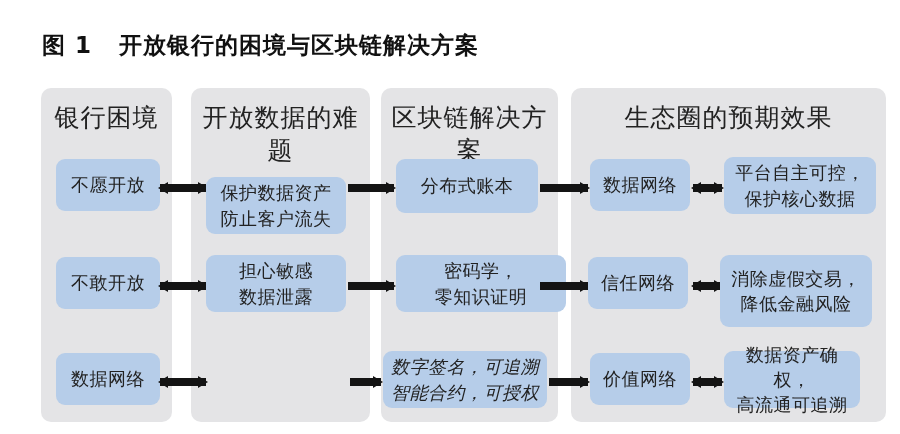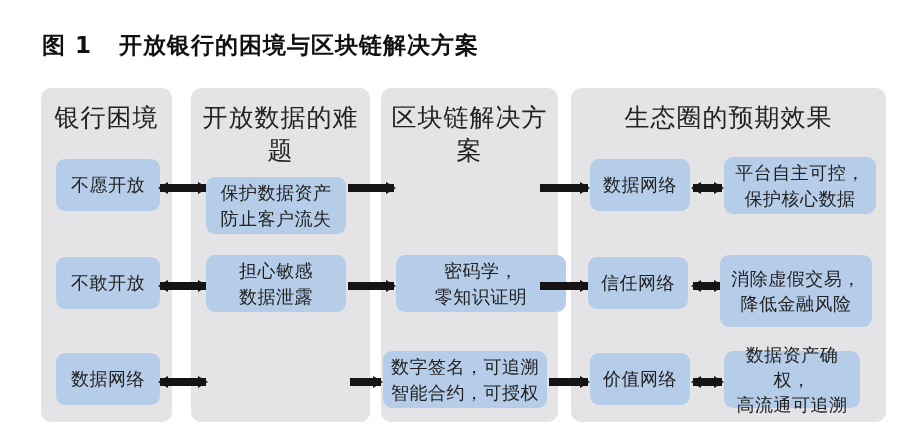--- a/index.html
+++ b/index.html
@@ -107,20 +107,21 @@
   <div class="col-header c1">银行困境</div>
   <div class="col-header c3">区块链解决方案</div>
   <div class="col-header c2">开放数据的难题</div>
   <div class="col-header c4">生态圈的预期效果</div>
 
   <div class="box" style="left:48px;  top:151px; width:104px; height:52px;">不愿开放</div>
   <div class="arrow double" style="left:152px; top:175.5px; width:46px;"></div>
   <div class="box" style="left:198px; top:149px; width:140px; height:57px;margin-top:20px;">保护数据资产
 防止客户流失</div>
   <div class="arrow" style="left:340px; top:175.5px; width:46px;"></div>
+  <div class="box" style="left:388px; top:151px; width:142px; height:54px;">分布式账本</div>
   <div class="arrow" style="left:532px; top:175.5px; width:48px;"></div>
   <div class="box" style="left:582px; top:151px; width:100px; height:52px;">数据网络</div>
   <div class="arrow double" style="left:685px; top:175.5px; width:29px;"></div>
   <div class="box" style="left:716px; top:149px; width:152px; height:57px;">平台自主可控，
 保护核心数据</div>
 
   <div class="box" style="left:48px;  top:249px; width:104px; height:52px;">不敢开放</div>
   <div class="arrow double" style="left:152px; top:273.5px; width:46px;"></div>
   <div class="box" style="left:198px; top:247px; width:140px; height:57px;">担心敏感
 数据泄露</div>
@@ -129,21 +130,21 @@
 零知识证明</div>
   <div class="arrow" style="left:532px; top:273.5px; width:48px;"></div>
   <div class="box" style="left:580px; top:249px; width:100px; height:52px;">信任网络</div>
   <div class="arrow double" style="left:685px; top:273.5px; width:29px;"></div>
   <div class="box" style="left:712px; top:247px; width:152px; height:72px;">消除虚假交易，
 降低金融风险</div>
 
   <div class="box" style="left:48px;  top:345px; width:104px; height:52px;">数据网络</div>
   <div class="arrow double" style="left:152px; top:369.5px; width:46px;"></div>
   <div class="arrow" style="left:342px; top:369.5px; width:31px;"></div>
-  <div class="box" style="left:375px; top:343px; width:164px; height:57px;">数字签名，可追溯
+  <div class="box" style="left:375px; top:343px; width:164px; height:57px;font-style:italic;">数字签名，可追溯
 智能合约，可授权</div>
   <div class="arrow" style="left:541px; top:369.5px; width:39px;"></div>
   <div class="box" style="left:582px; top:345px; width:100px; height:52px;">价值网络</div>
   <div class="arrow double" style="left:685px; top:369.5px; width:29px;"></div>
   <div class="box" style="left:716px; top:343px; width:136px; height:57px;">数据资产确权，
 高流通可追溯</div>
 
 </div>
 
 </body></html>

